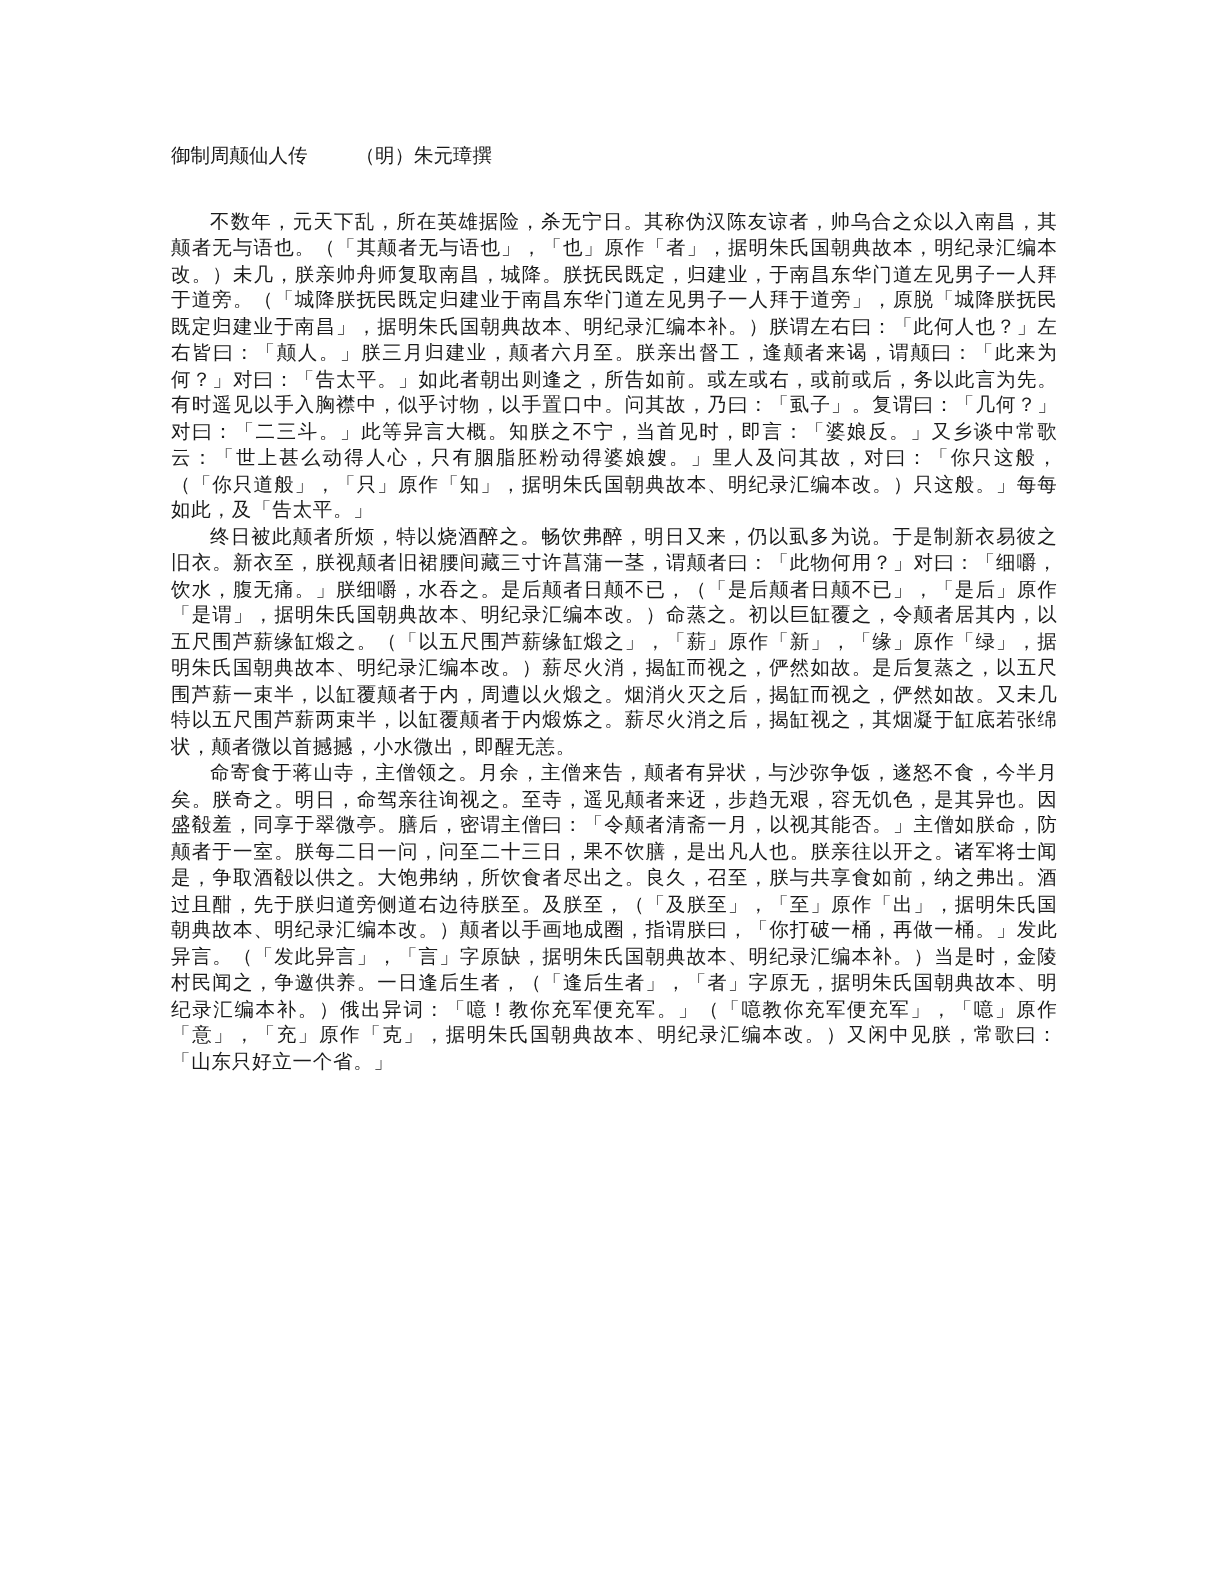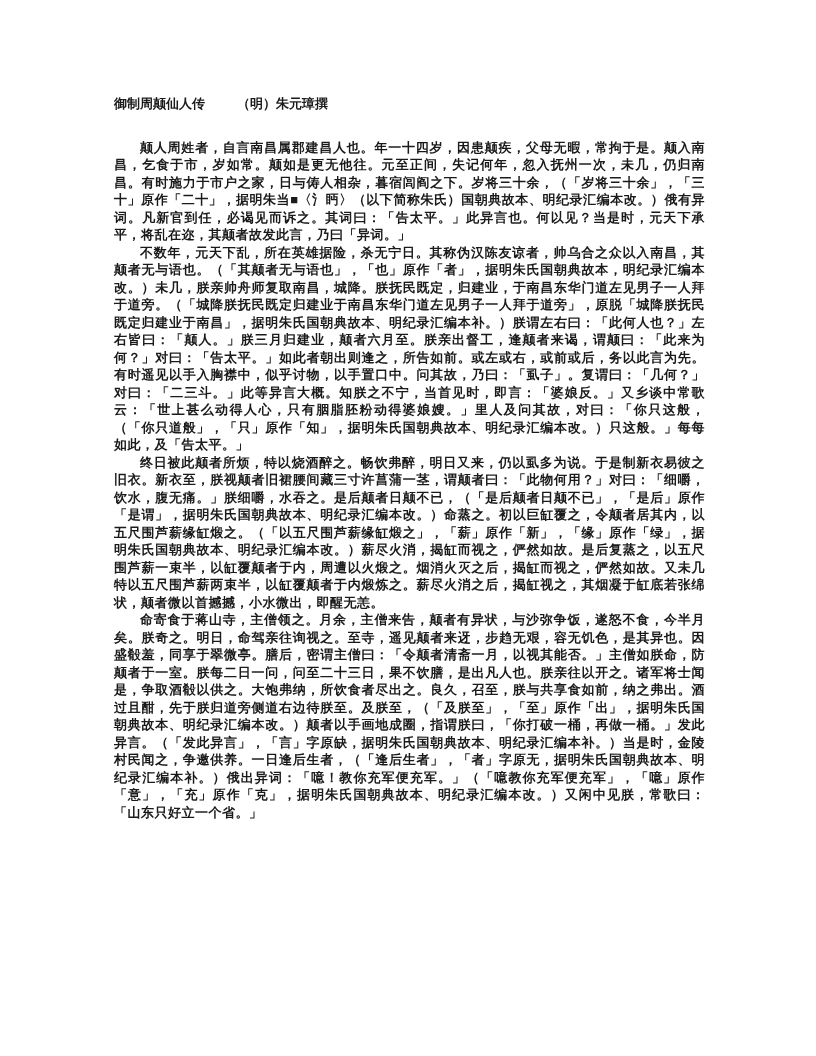--- a/index.html
+++ b/index.html
@@ -9,21 +9,20 @@
   }
   .page {
     position: relative;
     width: 816px;
     height: 1056px;
     margin: 0 auto;
     background: #ffffff;
     overflow: hidden;
     font-family: "Liberation Serif", "DejaVu Serif", serif;
     color: #1a1a1a;
-    font-weight: bold;
   }
   .content {
     position: absolute;
     left: 114px;
     top: 95px;
     width: 591px;
   }
   .title-line {
     font-size: 13px;
     line-height: 17.5px;
@@ -46,19 +45,18 @@
 </style>
 </head>
 <body>
 
 <div class="page">
   <div class="content">
     <div class="title-line">
       <span>御制周颠仙人传</span><span class="doc-author">（明）朱元璋撰</span>
     </div>
     <div class="doc-body">
-      <p>颠人周姓者，自言南昌属郡建昌人也。年一十四岁，因患颠疾，父母无暇，常拘于是。颠入南昌，乞食于市，岁如常。颠如是更无他往。元至正间，失记何年，忽入抚州一次，未几，仍归南昌。有时施力于市户之家，日与俦人相杂，暮宿闾阎之下。岁将三十余，（「岁将三十余」，「三十」原作「二十」，据明朱当■〈氵眄〉（以下简称朱氏）国朝典故本、明纪录汇编本改。）俄有异词。凡新官到任，必谒见而诉之。其词曰：「告太平。」此异言也。何以见？当是时，元天下承平，将乱在迩，其颠者故发此言，乃曰「异词。」</p>
       <p>不数年，元天下乱，所在英雄据险，杀无宁日。其称伪汉陈友谅者，帅乌合之众以入南昌，其颠者无与语也。（「其颠者无与语也」，「也」原作「者」，据明朱氏国朝典故本，明纪录汇编本改。）未几，朕亲帅舟师复取南昌，城降。朕抚民既定，归建业，于南昌东华门道左见男子一人拜于道旁。（「城降朕抚民既定归建业于南昌东华门道左见男子一人拜于道旁」，原脱「城降朕抚民既定归建业于南昌」，据明朱氏国朝典故本、明纪录汇编本补。）朕谓左右曰：「此何人也？」左右皆曰：「颠人。」朕三月归建业，颠者六月至。朕亲出督工，逢颠者来谒，谓颠曰：「此来为何？」对曰：「告太平。」如此者朝出则逢之，所告如前。或左或右，或前或后，务以此言为先。有时遥见以手入胸襟中，似乎讨物，以手置口中。问其故，乃曰：「虱子」。复谓曰：「几何？」对曰：「二三斗。」此等异言大概。知朕之不宁，当首见时，即言：「婆娘反。」又乡谈中常歌云：「世上甚么动得人心，只有胭脂胚粉动得婆娘嫂。」里人及问其故，对曰：「你只这般，（「你只道般」，「只」原作「知」，据明朱氏国朝典故本、明纪录汇编本改。）只这般。」每每如此，及「告太平。」</p>
       <p>终日被此颠者所烦，特以烧酒醉之。畅饮弗醉，明日又来，仍以虱多为说。于是制新衣易彼之旧衣。新衣至，朕视颠者旧裙腰间藏三寸许菖蒲一茎，谓颠者曰：「此物何用？」对曰：「细嚼，饮水，腹无痛。」朕细嚼，水吞之。是后颠者日颠不已，（「是后颠者日颠不已」，「是后」原作「是谓」，据明朱氏国朝典故本、明纪录汇编本改。）命蒸之。初以巨缸覆之，令颠者居其内，以五尺围芦薪缘缸煅之。（「以五尺围芦薪缘缸煅之」，「薪」原作「新」，「缘」原作「绿」，据明朱氏国朝典故本、明纪录汇编本改。）薪尽火消，揭缸而视之，俨然如故。是后复蒸之，以五尺围芦薪一束半，以缸覆颠者于内，周遭以火煅之。烟消火灭之后，揭缸而视之，俨然如故。又未几特以五尺围芦薪两束半，以缸覆颠者于内煅炼之。薪尽火消之后，揭缸视之，其烟凝于缸底若张绵状，颠者微以首撼撼，小水微出，即醒无恙。</p>
       <p>命寄食于蒋山寺，主僧领之。月余，主僧来告，颠者有异状，与沙弥争饭，遂怒不食，今半月矣。朕奇之。明日，命驾亲往询视之。至寺，遥见颠者来迓，步趋无艰，容无饥色，是其异也。因盛殽羞，同享于翠微亭。膳后，密谓主僧曰：「令颠者清斋一月，以视其能否。」主僧如朕命，防颠者于一室。朕每二日一问，问至二十三日，果不饮膳，是出凡人也。朕亲往以开之。诸军将士闻是，争取酒殽以供之。大饱弗纳，所饮食者尽出之。良久，召至，朕与共享食如前，纳之弗出。酒过且酣，先于朕归道旁侧道右边待朕至。及朕至，（「及朕至」，「至」原作「出」，据明朱氏国朝典故本、明纪录汇编本改。）颠者以手画地成圈，指谓朕曰，「你打破一桶，再做一桶。」发此异言。（「发此异言」，「言」字原缺，据明朱氏国朝典故本、明纪录汇编本补。）当是时，金陵村民闻之，争邀供养。一日逢后生者，（「逢后生者」，「者」字原无，据明朱氏国朝典故本、明纪录汇编本补。）俄出异词：「噫！教你充军便充军。」（「噫教你充军便充军」，「噫」原作「意」，「充」原作「克」，据明朱氏国朝典故本、明纪录汇编本改。）又闲中见朕，常歌曰：「山东只好立一个省。」</p>
     </div>
   </div>
 </div>
 
 </body></html>

